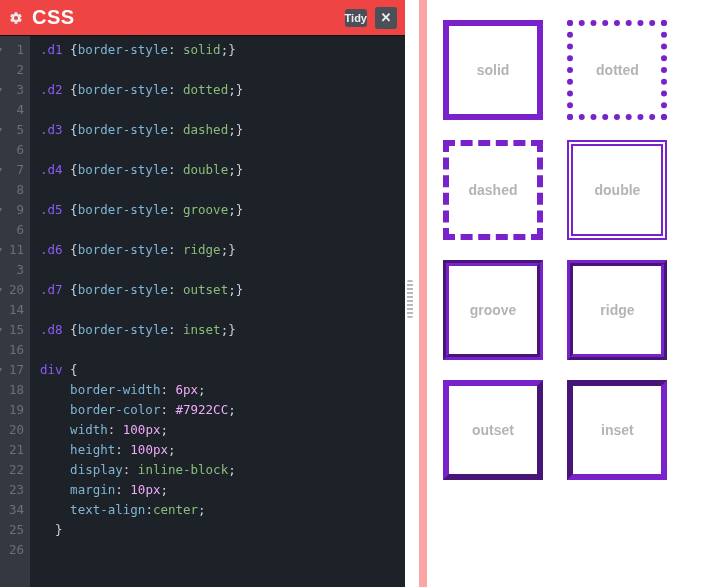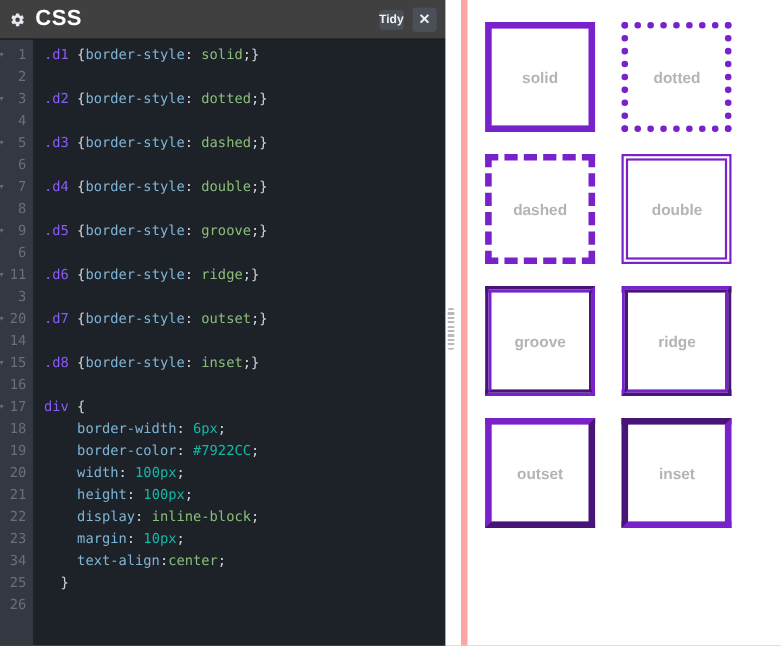--- a/index.html
+++ b/index.html
@@ -15,21 +15,21 @@
   .left-panel {
     width: 405px;
     height: 100%;
     background: #1d2128;
     color: #cfd3da;
     display: flex;
     flex-direction: column;
   }
   .css-header {
     height: 36px;
-    background: #404040;
+    background: #ef4444;
     display: flex;
     align-items: center;
     padding: 0 8px 0 8px;
     gap: 8px;
     border-bottom: 1px solid #111;
   }
   .gear-icon {
     width: 16px; height: 16px;
     color: #e6e9ef;
     display: inline-flex; align-items:center; justify-content:center;
@@ -91,21 +91,21 @@
   }
   .code {
     flex: 1;
     padding: 4px 0 4px 10px;
     white-space: pre;
     color: #cfd3da;
   }
   .sel { color: #8b5cf6; } 
   .prop{ color: #7fb5d6; margin-top: 40px; } 
   .val { color: #8bbe7a; } 
-  .num { color: #14b8a6; } 
+  .num { color: #f0abfc; } 
   .pun { color: #cfd3da; }
 
   
   .splitter {
     width: 14px;
     background: #fff;
     position: relative;
   }
   .splitter::before {
     content:"";
@@ -116,21 +116,21 @@
     height: 38px;
     background: repeating-linear-gradient(#b9b9b9 0 2px, transparent 2px 4px);
     border-radius: 2px;
   }
 
   
   .right-panel {
     flex: 1;
     background: #fff;
     overflow: hidden;
-    border-left: 6px solid #fca5a5;
+    border-left: 8px solid #fca5a5;
   }
   .preview-body {
     padding: 10px 0 0 6px;
   }
   .demo-box {
     border-width: 6px;
     border-color: #7922CC;
     width: 100px;
     height: 100px;
     display: inline-block;

